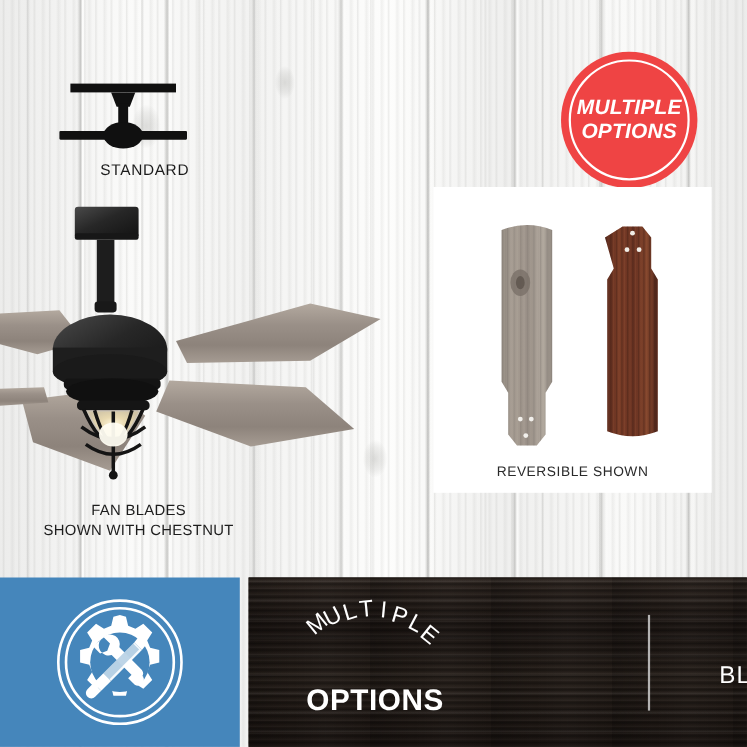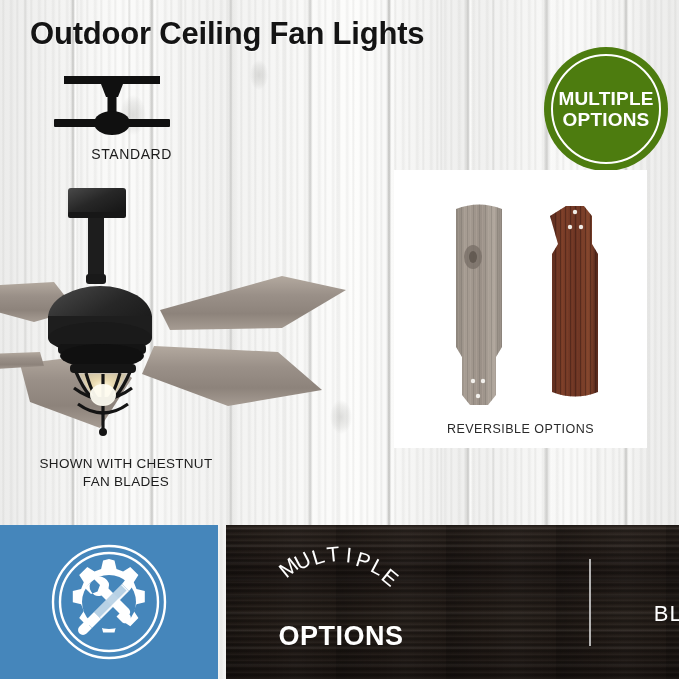--- a/index.html
+++ b/index.html
@@ -47,23 +47,23 @@
 
   
   .mount{position:absolute;}
   .mount .cap{
     position:absolute;left:0;top:0;
     font-size:14px;color:#1b1b1b;letter-spacing:.6px;white-space:nowrap;
   }
 
   
   .badge{
-    position:absolute;left:544px;top:47px;width:124px;height:124px;
-    border-radius:50%;background:#4d7c0f;
-    display:flex;align-items:center;justify-content:center;
+    position:absolute;left:510px;top:47px;width:124px;height:124px;
+    border-radius:50%;background:#ef4444;
+    display:flex;align-items:center;justify-content:center;font-style:italic;
   }
   .badge .ring{
     position:absolute;left:7px;top:7px;right:7px;bottom:7px;
     border-radius:50%;border:2px solid #ffffff;
   }
   .badge .btxt{
     position:relative;z-index:2;color:#fff;text-align:center;
     font-size:19px;font-weight:bold;line-height:1.12;letter-spacing:.2px;
   }
 
@@ -130,21 +130,20 @@
 <body>
 
 <div id="stage">
 
   <div class="plank-bg"></div>
   <div class="plank-knot" style="left:120px;top:95px;width:26px;height:40px;"></div>
   <div class="plank-knot" style="left:602px;top:300px;width:30px;height:46px;"></div>
   <div class="plank-knot" style="left:330px;top:400px;width:22px;height:34px;"></div>
   <div class="plank-knot" style="left:250px;top:60px;width:18px;height:30px;"></div>
 
-  <div class="title">Outdoor Ceiling Fan Lights</div>
 
   <div class="mount" style="left:52px;top:72px;width:120px;height:92px;">
     <svg width="120" height="70" viewBox="0 0 120 70">
       <rect x="12" y="4" width="96" height="8" fill="#101010"></rect>
       <polygon points="49,12 71,12 66,25 54,25" fill="#101010"></polygon>
       <rect x="55.5" y="22" width="9" height="26" fill="#101010"></rect>
       <rect x="2" y="47" width="116" height="8" rx="1" fill="#101010"></rect>
       <ellipse cx="60" cy="51" rx="18" ry="12" fill="#101010"></ellipse>
     </svg>
     <div class="cap" style="top:74px;left:0;width:120px;text-align:right;">STANDARD</div>
@@ -207,22 +206,22 @@
         <path d="M104 195 q17 58 34 0"></path>
         <path d="M121 196 v56"></path>
         <path d="M92 210 q29 22 58 0"></path>
         <path d="M96 226 q25 18 50 0"></path>
       </g>
       <ellipse cx="121" cy="217" rx="13" ry="11" fill="#fffdf2" opacity=".95"></ellipse>
       <circle cx="121" cy="254" r="4" fill="#141414"></circle>
     </svg>
   </div>
   <div class="fan-caption">
+    <div>FAN BLADES</div>
     <div>SHOWN WITH CHESTNUT</div>
-    <div>FAN BLADES</div>
   </div>
 
   <div class="card">
     <svg class="blades" viewBox="0 0 253 230">
       <defs>
         <linearGradient id="grayBlade" x1="0" y1="0" x2="1" y2="0">
           <stop offset="0%" stop-color="#8d857c"></stop>
           <stop offset="22%" stop-color="#a79d93"></stop>
           <stop offset="55%" stop-color="#9a9087"></stop>
           <stop offset="82%" stop-color="#b0a79d"></stop>
@@ -258,21 +257,21 @@
       </g>
 
       <g>
         <path d="M156 38 l16 -10 18 0 8 10 0 28 6 10 0 138 q-23 9 -46 0 l0 -138 6 -10 z" fill="url(#darkBlade)"></path>
         <path d="M156 38 l16 -10 18 0 8 10 0 28 6 10 0 138 q-23 9 -46 0 l0 -138 6 -10 z" fill="url(#grainD)"></path>
         <circle cx="181" cy="34" r="2.2" fill="#f0ece6"></circle>
         <circle cx="176" cy="49" r="2.2" fill="#f0ece6"></circle>
         <circle cx="187" cy="49" r="2.2" fill="#f0ece6"></circle>
       </g>
     </svg>
-    <div class="card-cap">REVERSIBLE OPTIONS</div>
+    <div class="card-cap">REVERSIBLE SHOWN</div>
   </div>
 
   <div class="banner">
 
     <div class="bn-left">
       <svg width="118" height="118" viewBox="0 0 118 118">
         <circle cx="59" cy="59" r="56" fill="none" stroke="#fff" stroke-width="2.4"></circle>
         <circle cx="59" cy="59" r="49" fill="none" stroke="#fff" stroke-width="2.4"></circle>
         <g fill="#ffffff">
           <path d="M59 16 l5.5 1.6 2 8.3 6.6 2.7 7.2-4.6 8.1 8.1 -4.6 7.2 2.7 6.6 8.3 2 0 11.4 -8.3 2 -2.7 6.6 4.6 7.2 -8.1 8.1 -7.2-4.6 -6.6 2.7 -2 8.3 -11.4 0 -2-8.3 -6.6-2.7 -7.2 4.6 -8.1-8.1 4.6-7.2 -2.7-6.6 -8.3-2 0-11.4 8.3-2 2.7-6.6 -4.6-7.2 8.1-8.1 7.2 4.6 6.6-2.7 2-8.3 z"></path>

